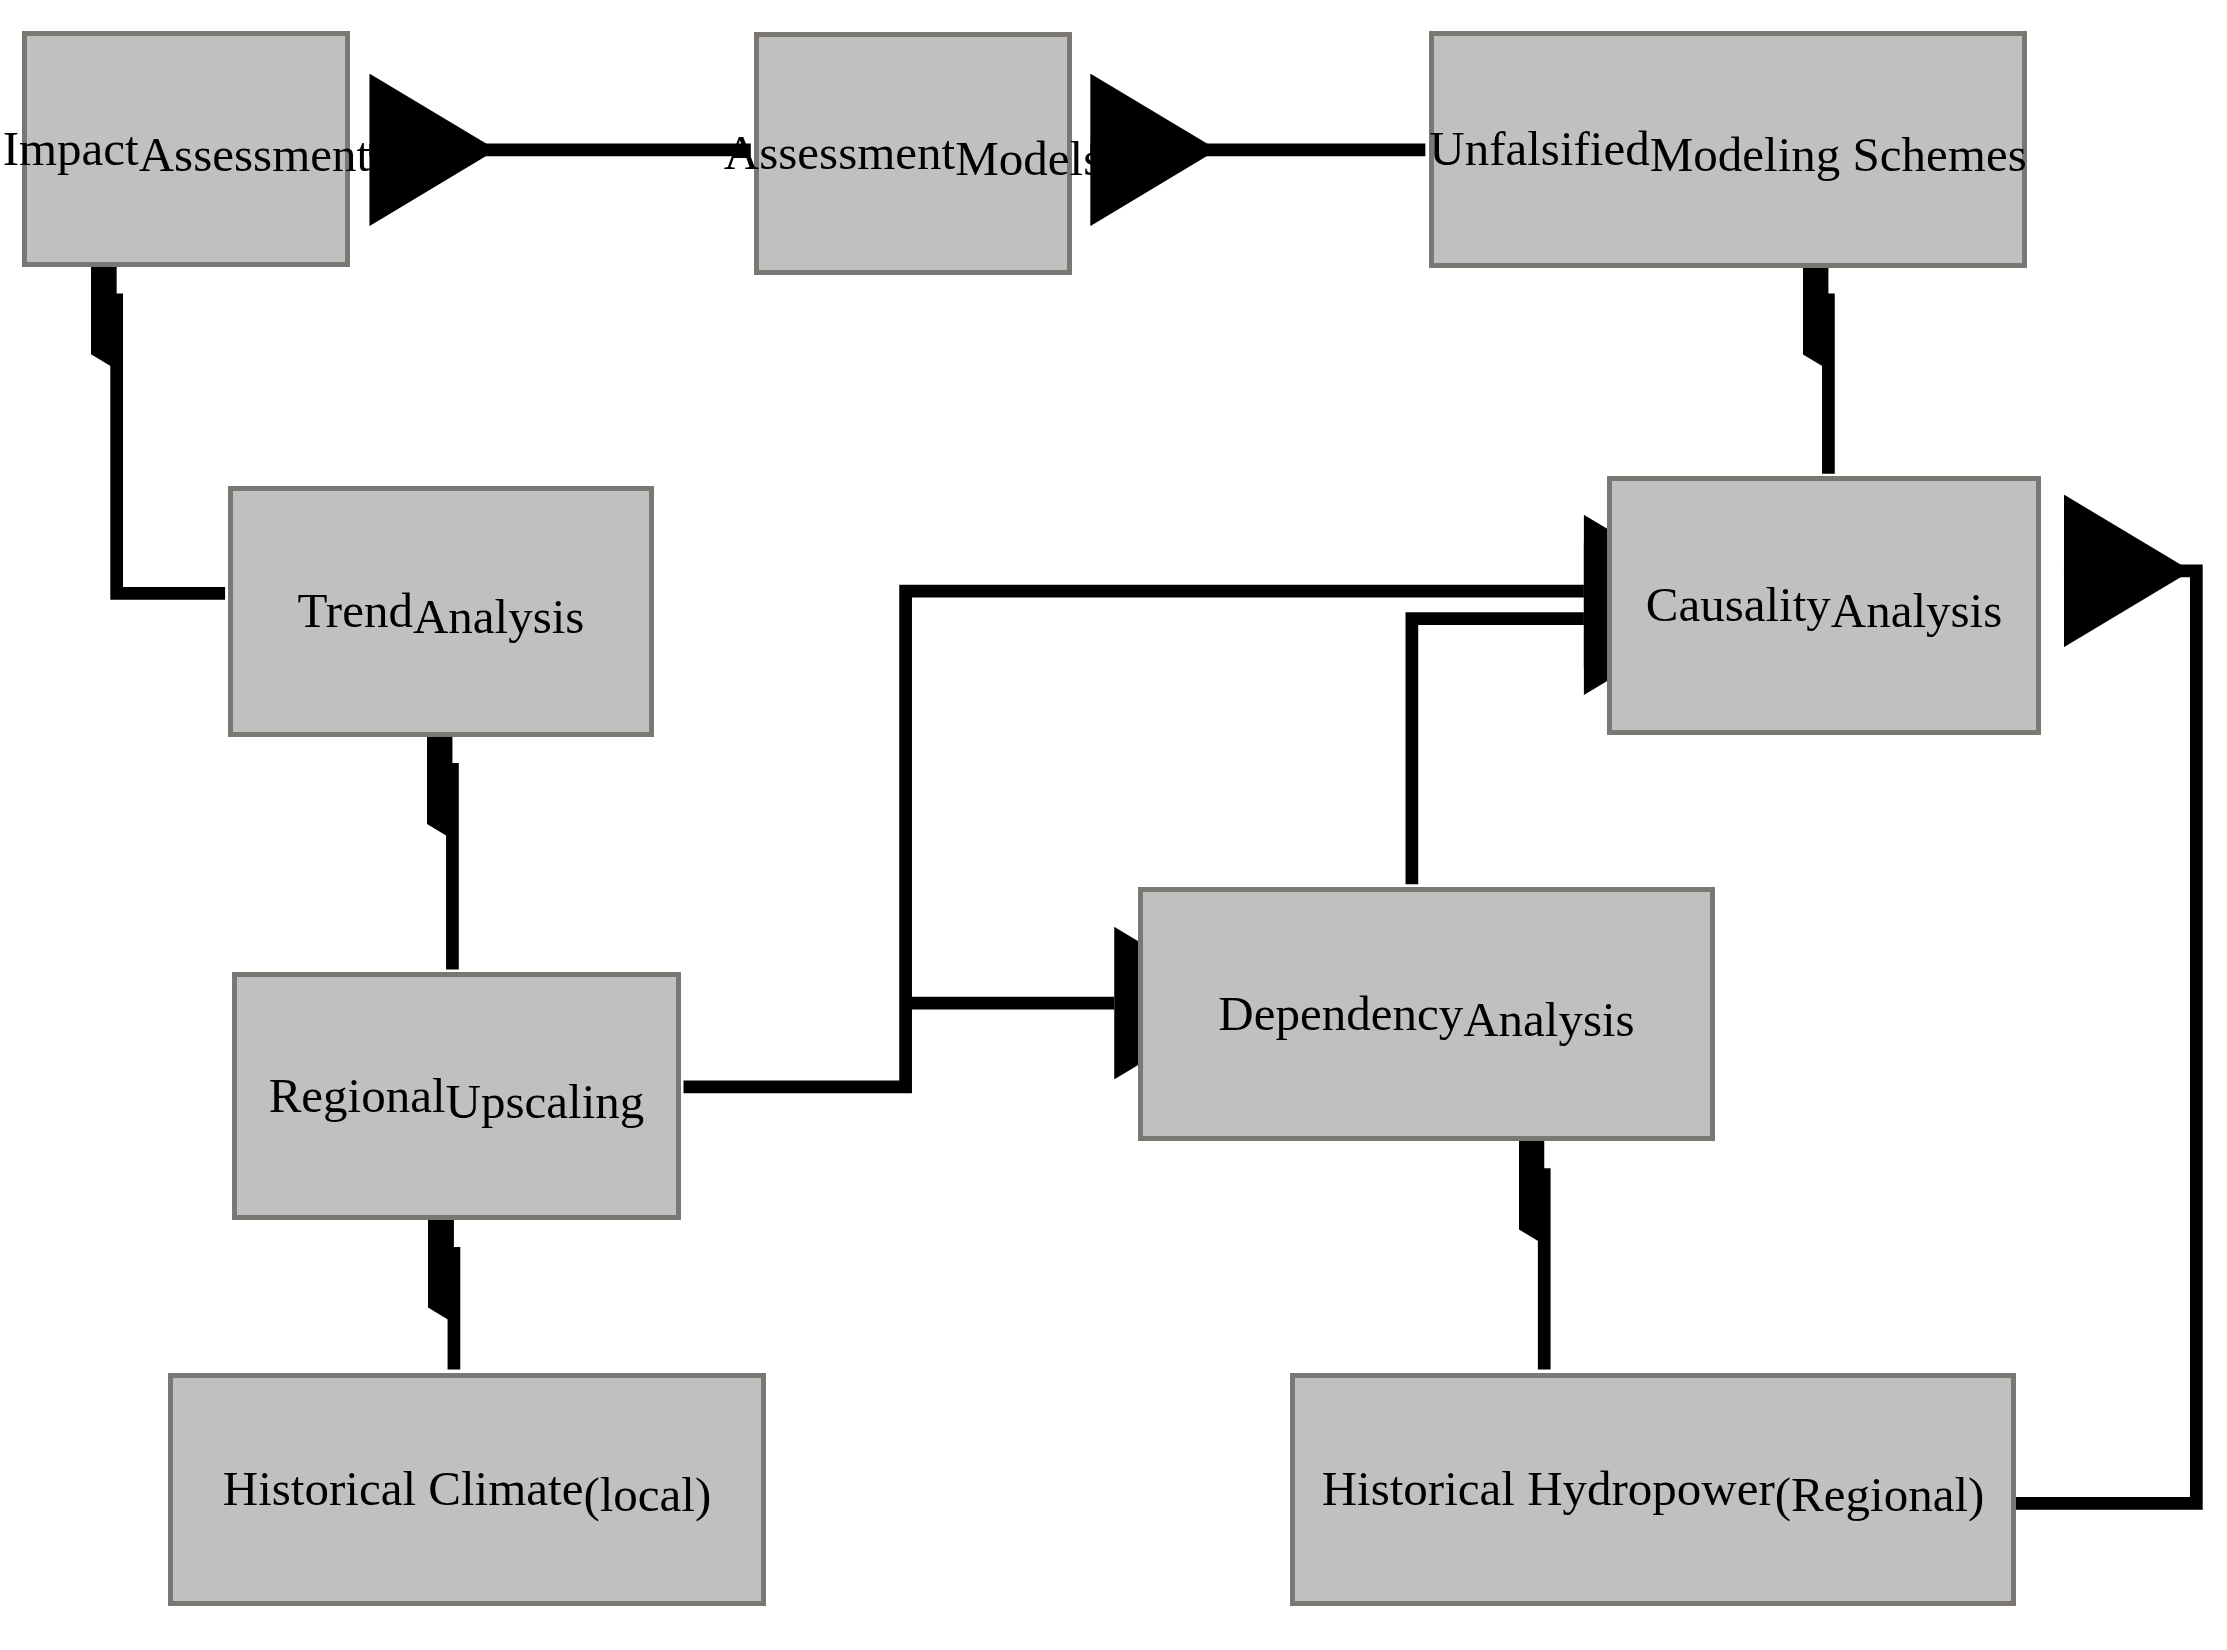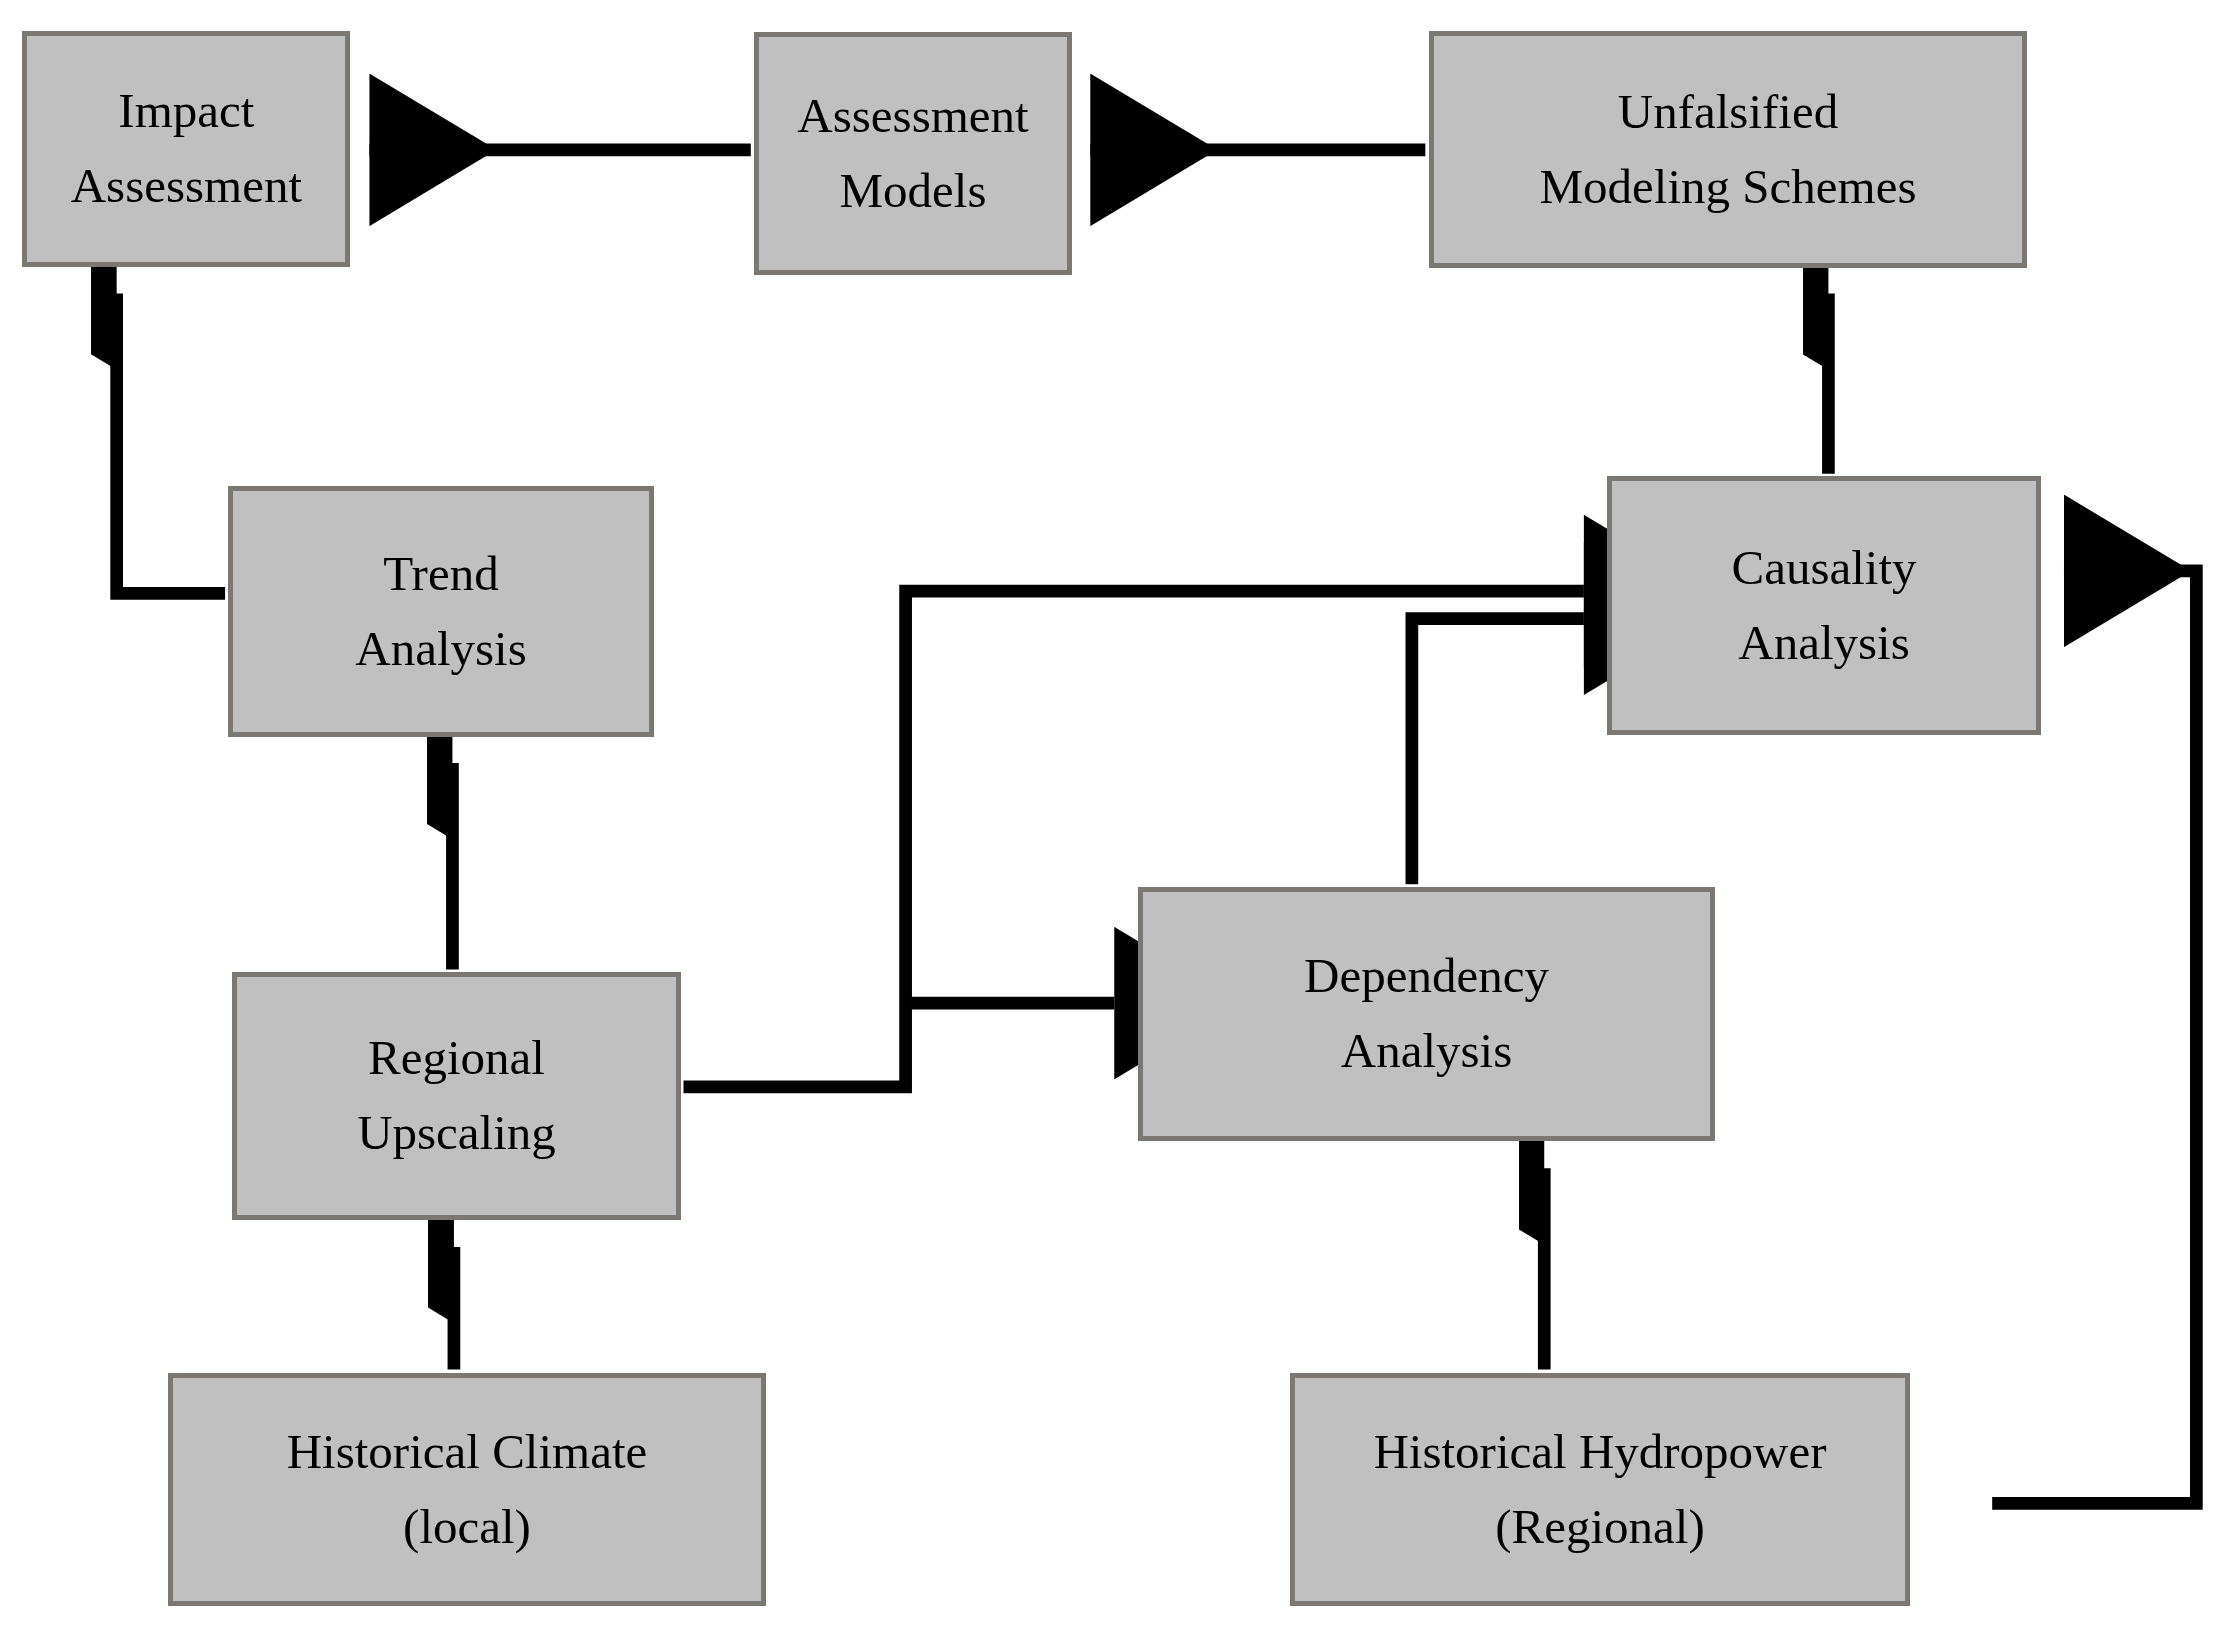--- a/index.html
+++ b/index.html
@@ -23,21 +23,20 @@
     width: 2227px;
     height: 1651px;
     pointer-events: none;
   }
   .node {
     position: absolute;
     box-sizing: border-box;
     background: #c0c0c0;
     border: 5.2px solid #7b7873;
     display: flex;
-    flex-direction: column;
     align-items: center;
     justify-content: center;
     color: #000000;
     font-size: 49px;
     line-height: 1.28;
     z-index: 5;
   }
   .node .line1,
   .node .line2 {
     display: block;
@@ -47,21 +46,21 @@
 
   
   #node-impact-assessment      { left: 22.4px;   top: 31px;   width: 328px; height: 236px; }
   #node-unfalsified-models     { left: 754px; top: 32px;   width: 318px; height: 243px; }
   #node-predictive-modeling    { left: 1429px; top: 31px;   width: 598px; height: 237px; }
   #node-trend-analysis         { left: 228px;  top: 486px;  width: 426px; height: 251px; }
   #node-causality-analysis     { left: 1607px; top: 476px;  width: 434px; height: 259px; }
   #node-regional-upscaling     { left: 232px;  top: 972px; width: 449px; height: 248px; }
   #node-dependency-analysis    { left: 1138px; top: 887px; width: 577px; height: 254px; }
   #node-historical-climate     { left: 168px;  top: 1373px; width: 598px; height: 233px; }
-  #node-historical-hydropower  { left: 1290px; top: 1373px; width: 620px; height: 233px; }
+  #node-historical-hydropower  { left: 1290px; top: 1373px; width: 726px; height: 233px; }
 </style>
 </head>
 <body>
 
 <div id="canvas">
 
   <svg class="flow-svg" viewBox="0 0 2978 2207" xmlns="http://www.w3.org/2000/svg">
     <defs>
       <marker id="arrow-left" markerWidth="12" markerHeight="12" refX="10" refY="6" orient="auto" markerUnits="strokeWidth">
         <path d="M10,0 L10,12 L0,6 Z" fill="#000000"></path>

